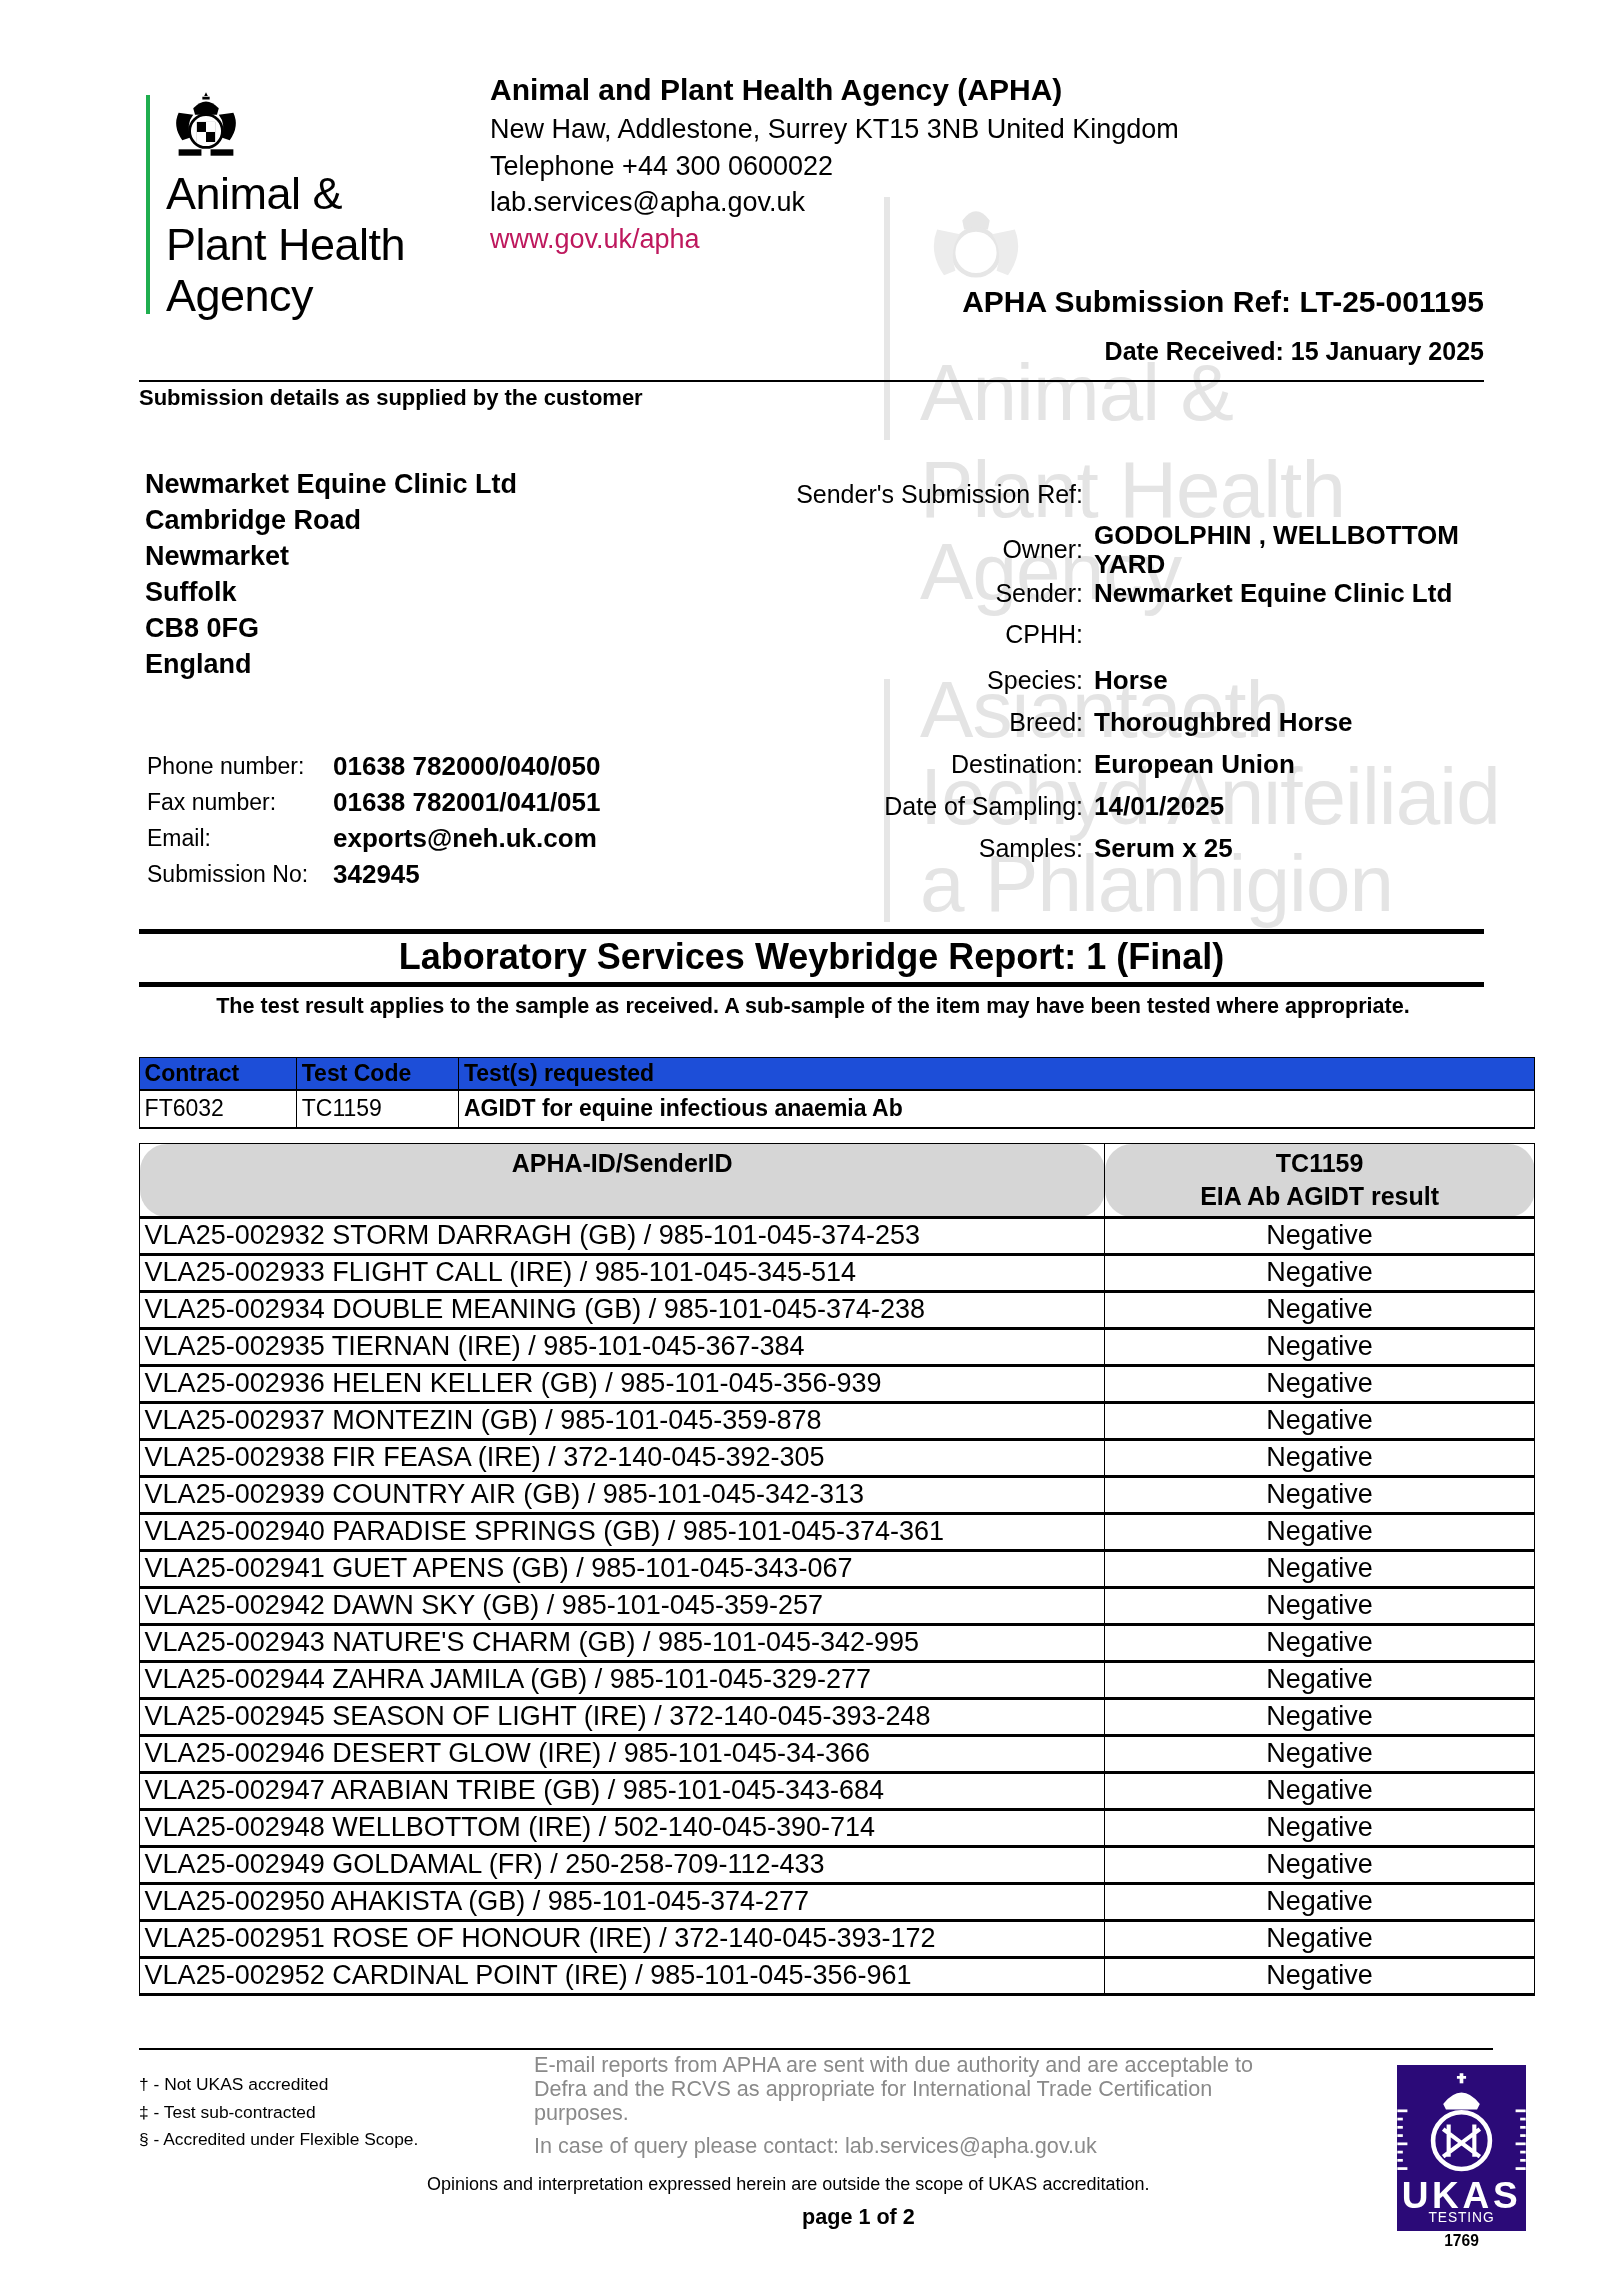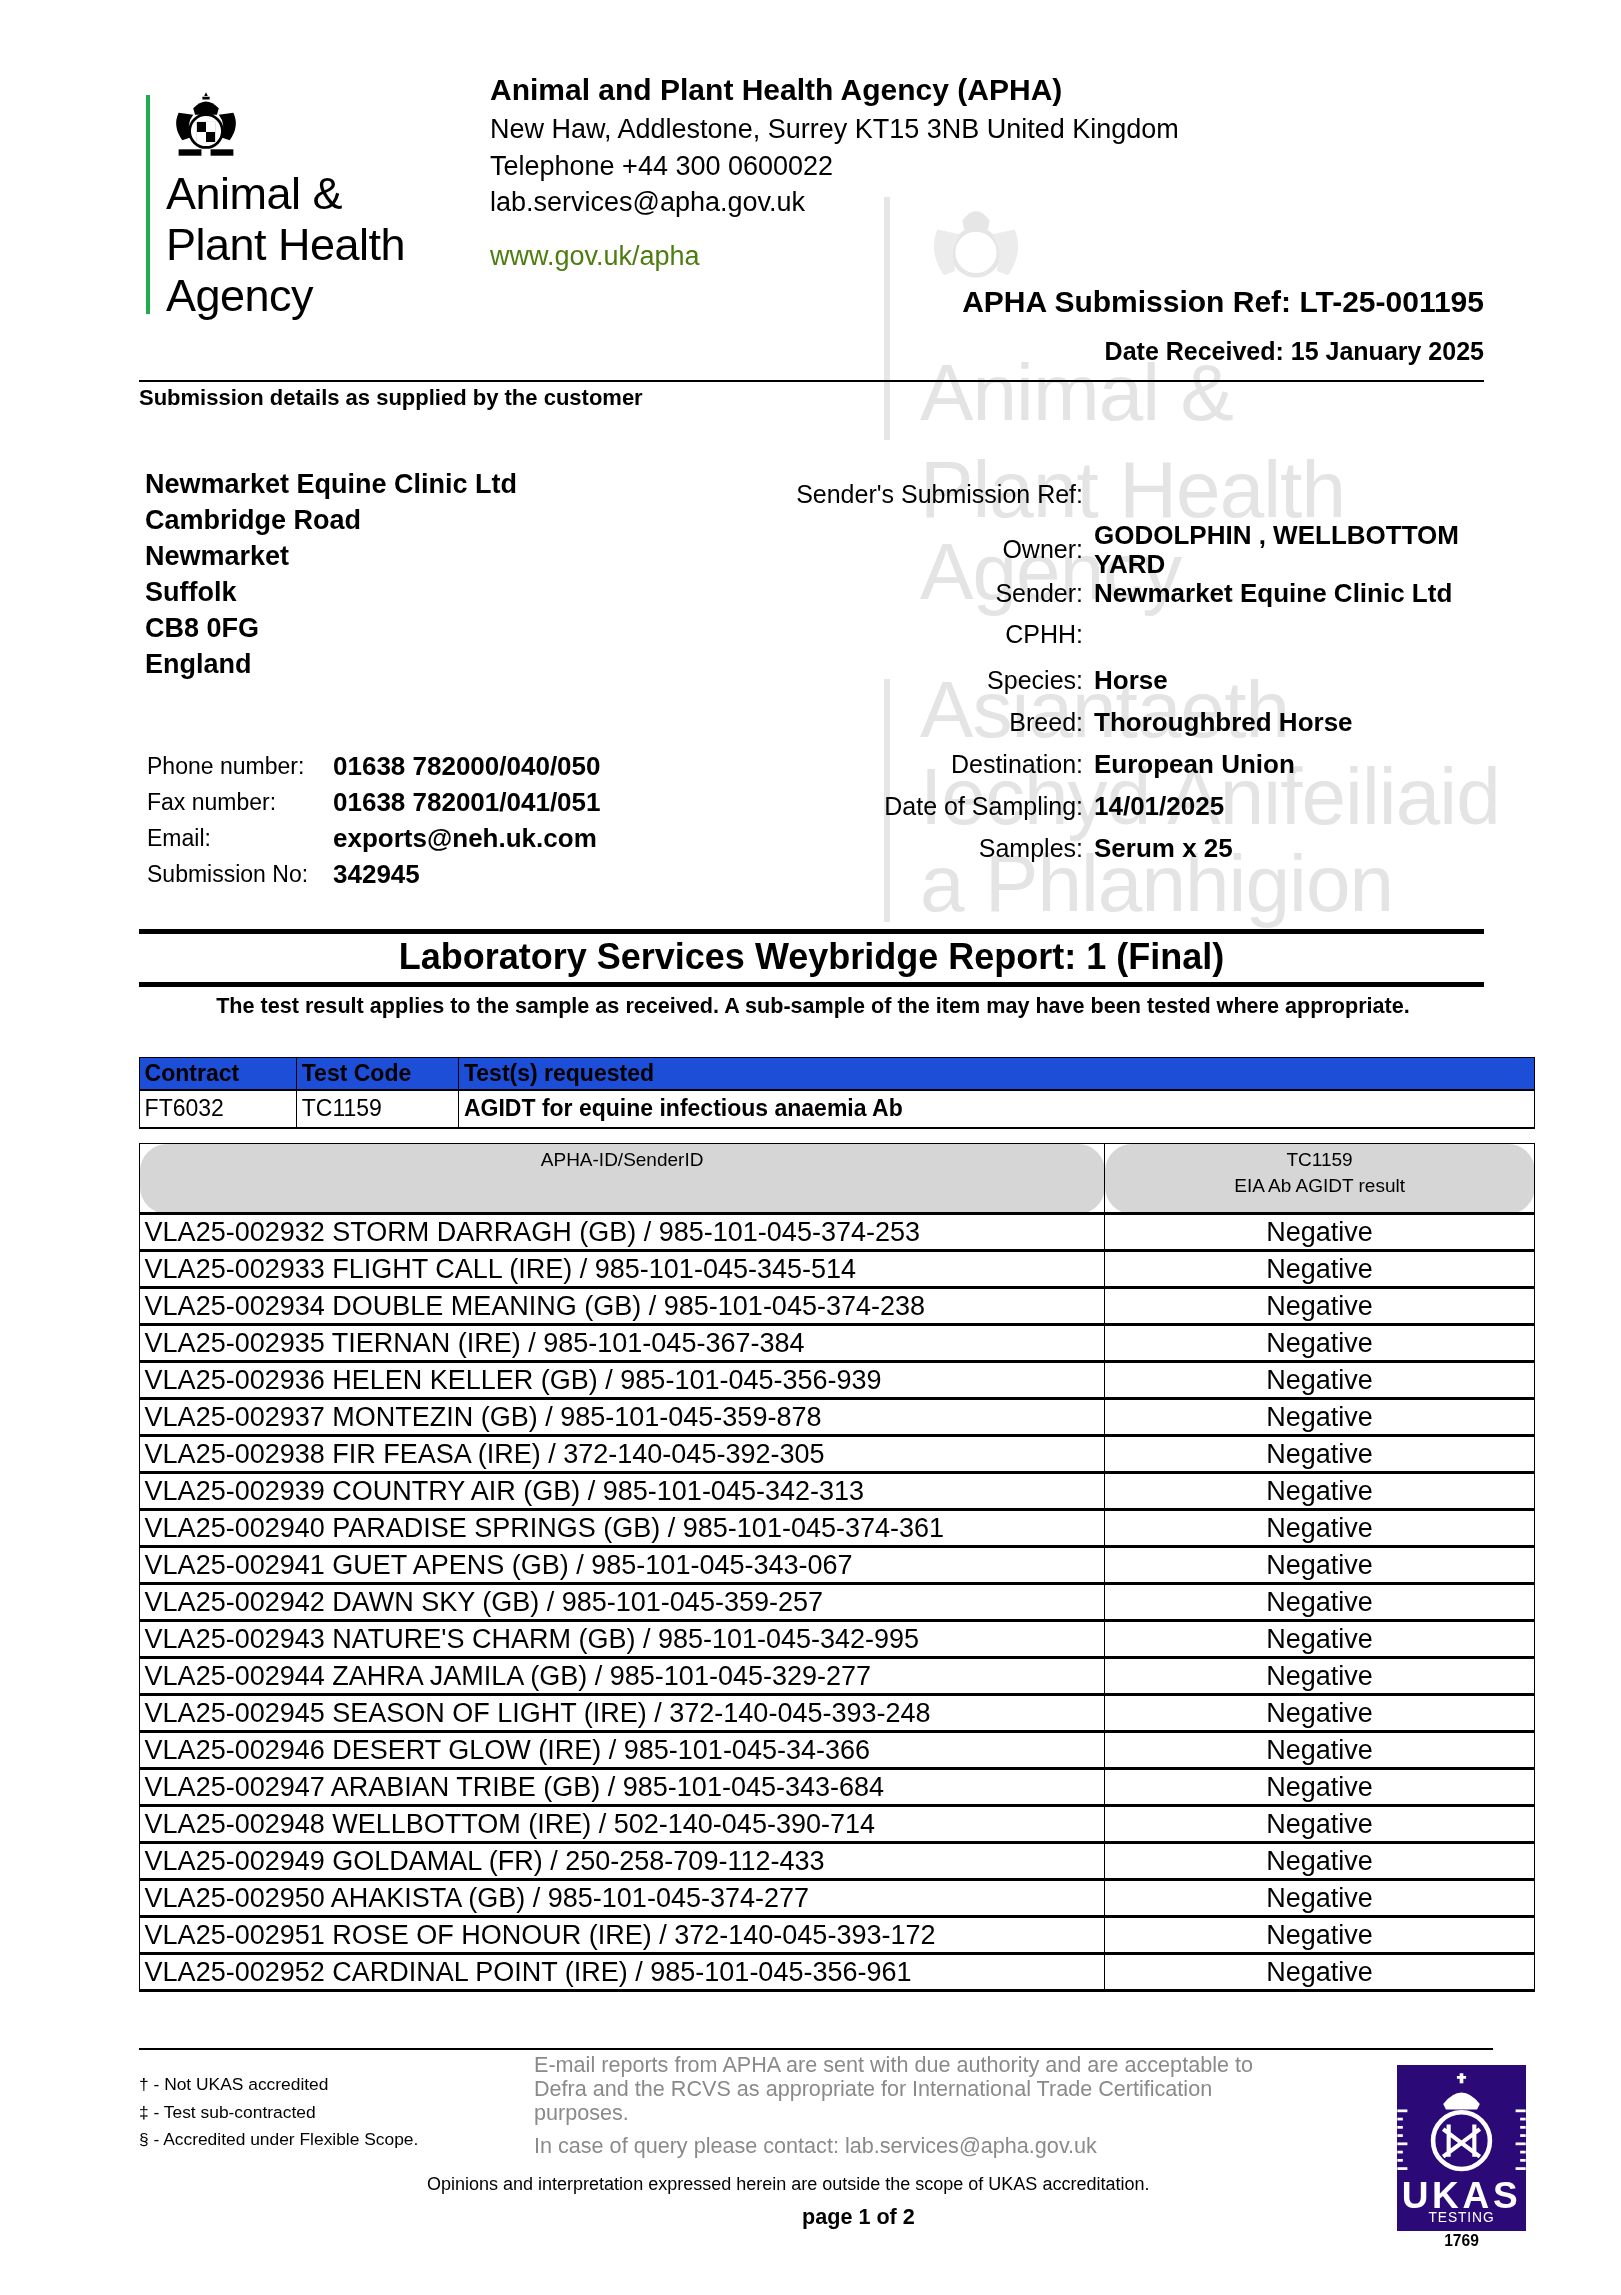--- a/index.html
+++ b/index.html
@@ -46,21 +46,21 @@
 
   table { border-collapse: collapse; }
   .tests { left: 139px; top: 1057px; width: 1396px; font-size: 23px; z-index: 2; }
   .tests th, .tests td { border: 1.8px solid #000; border-width: 1.4px 1.4px 2.3px 1.4px; padding: 1.8px 4.6px; text-align: left; }
   .tests th { background: #1d4ed8; font-weight: bold; height: 26px; }
   .tests td { height: 33px; }
   .tests td.bold { font-weight: bold; }
 
   .results { left: 139px; top: 1143px; width: 1396px; font-size: 27px; z-index: 2; }
   .results th, .results td { border: 1.4px solid #000; border-bottom-width: 3.7px; }
-  .results th { background: rgba(212,212,212,0.95); font-size: 19px; font-weight: normal; vertical-align: top; padding: 4.6px 4.6px; height: 59px; border-radius: 27px; }
+  .results th { background: rgba(212,212,212,0.95); font-size: 25px; font-weight: bold; vertical-align: top; padding: 4.6px 4.6px; height: 59px; border-radius: 27px; }
   .results th .l2 { display: block; margin-top: 4.6px; }
   .results td { height: 34px; padding: 0 4.6px; }
   .results td.id { width: 955px; text-align: left; margin-top: 19px; }
   .results td.res { text-align: center; }
 
   .legend { left: 139px; top: 2071px; font-size: 17.4px; line-height: 27.5px; z-index: 2; }
   .email-note { left: 534px; top: 2053px; width: 735px; font-size: 21.6px; color: #8a8a8a; line-height: 24px; z-index: 2; }
   .query { left: 534px; top: 2133px; font-size: 21.6px; color: #8a8a8a; z-index: 2; }
   .opinions { left: 427px; top: 2174px; font-size: 18px; z-index: 2; }
   .pagenum { left: 802px; top: 2204px; font-size: 21.6px; z-index: 2; font-weight: bold; }
@@ -89,21 +89,21 @@
 <div class="abs agency-name">
   <div>Animal &amp;</div>
   <div>Plant Health</div>
   <div>Agency</div>
 </div>
 
 <div class="abs apha-title">Animal and Plant Health Agency (APHA)</div>
 <div class="abs apha-line" style="top:114px">New Haw, Addlestone, Surrey KT15 3NB United Kingdom</div>
 <div class="abs apha-line" style="top:151px">Telephone +44 300 0600022</div>
 <a class="abs apha-line" style="top:187px;color:#000;text-decoration:none">lab.services@apha.gov.uk</a>
-<a class="abs apha-line" style="top:241px;color:#4d7c0f;text-decoration:none">www.gov.uk/apha</a>
+<a class="abs apha-line" style="top:224px;color:#be185d;text-decoration:none">www.gov.uk/apha</a>
 
 <div class="abs wm-bar" style="top:197px;height:243px"></div>
 <div class="abs wm-bar" style="top:679px;height:243px"></div>
 <svg class="abs wm-crest" viewBox="0 0 230 210">
   <path d="M85 60 q30 -40 60 0 l-4 20 h-52z" fill="#e6e6e6"></path>
   <circle cx="115" cy="130" r="50" fill="none" stroke="#e6e6e6" stroke-width="10"></circle>
   <path d="M30 80 q-20 50 15 100 l25 -10 q-15 -45 10 -80z" fill="#ececec"></path>
   <path d="M200 80 q20 50 -15 100 l-25 -10 q15 -45 -10 -80z" fill="#ececec"></path>
 </svg>
 <div class="abs wm-text" style="top:358px">Animal &amp;</div>

